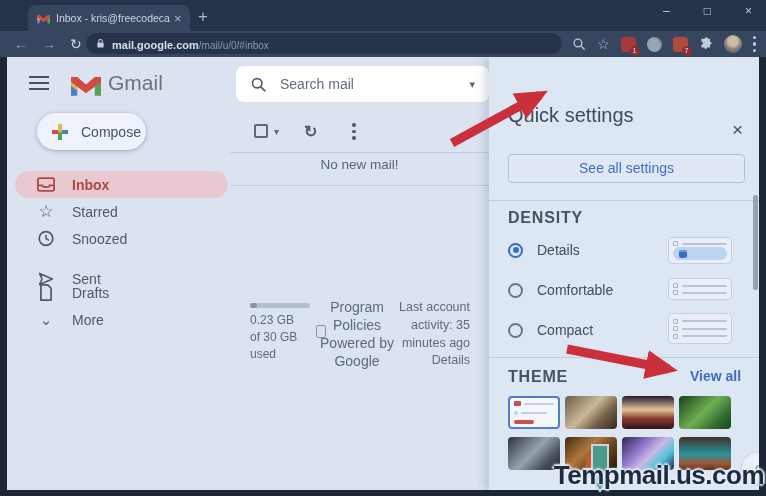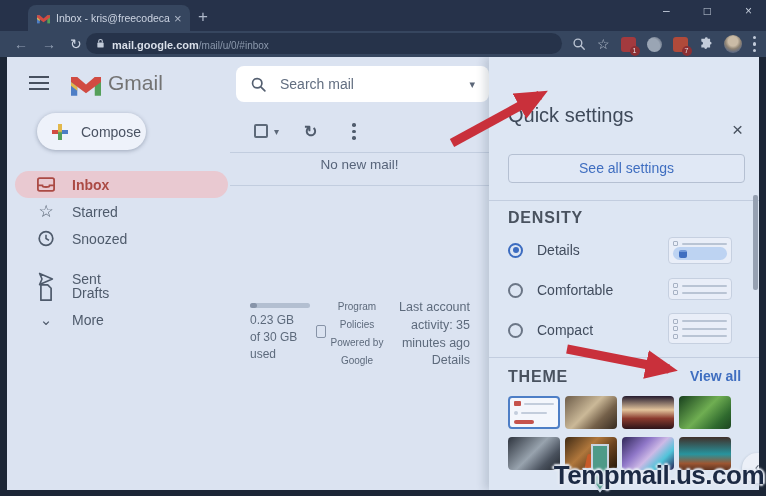--- a/index.html
+++ b/index.html
@@ -78,21 +78,21 @@
   .refresh { position:absolute; left:74px; top:5px; color:#505c6d; font-size:16px; font-weight:bold; }
   .dots3 { position:absolute; left:122px; top:6px; display:flex; flex-direction:column; gap:3px; }
   .dots3 span { width:3.5px; height:3.5px; border-radius:50%; background:#505c6d; }
   .divider { position:absolute; height:1px; background:#c2cddf; }
   .empty-msg { position:absolute; left:223px; top:100px; width:259px; text-align:center;
                font-size:13.5px; color:#57647a; }
   .storage-bar { position:absolute; left:243px; top:246px; width:60px; height:5px; border-radius:3px; background:#b3bfd1; }
   .storage-bar i { display:block; width:7px; height:5px; border-radius:3px; background:#8794a9; }
   .storage-txt { position:absolute; left:243px; top:255px; font-size:12px; line-height:17px; color:#5d6a7c; white-space:pre-line; }
   .mini-doc { position:absolute; left:309px; top:268px; width:10px; height:13px; border:1.5px solid #8793a7; border-radius:2px; }
-  .policies { position:absolute; left:306px; top:241px; width:88px; text-align:center; font-size:10px;
+  .policies { position:absolute; left:306px; top:241px; width:88px; text-align:center; font-size:14px;
               line-height:18px; color:#5d6a7c; white-space:pre-line; }
   .activity { position:absolute; left:385px; top:241px; width:78px; text-align:right; font-size:12.5px;
               line-height:18px; color:#5d6a7c; white-space:pre-line; }
   .details { position:absolute; left:385px; top:296px; width:78px; text-align:right; font-size:12.5px; color:#5d6a7c; }
 
   
   .panel { position:absolute; left:482px; top:0; width:270px; height:433px; background:#dde6f3;
            box-shadow:-5px 0 8px rgba(30,45,70,.15); }
   .panel-title { position:absolute; left:19px; top:47px; font-size:20px; color:#3f4a5a; }
   .panel-close { position:absolute; left:243px; top:62px; font-size:19px; color:#48525f; }

